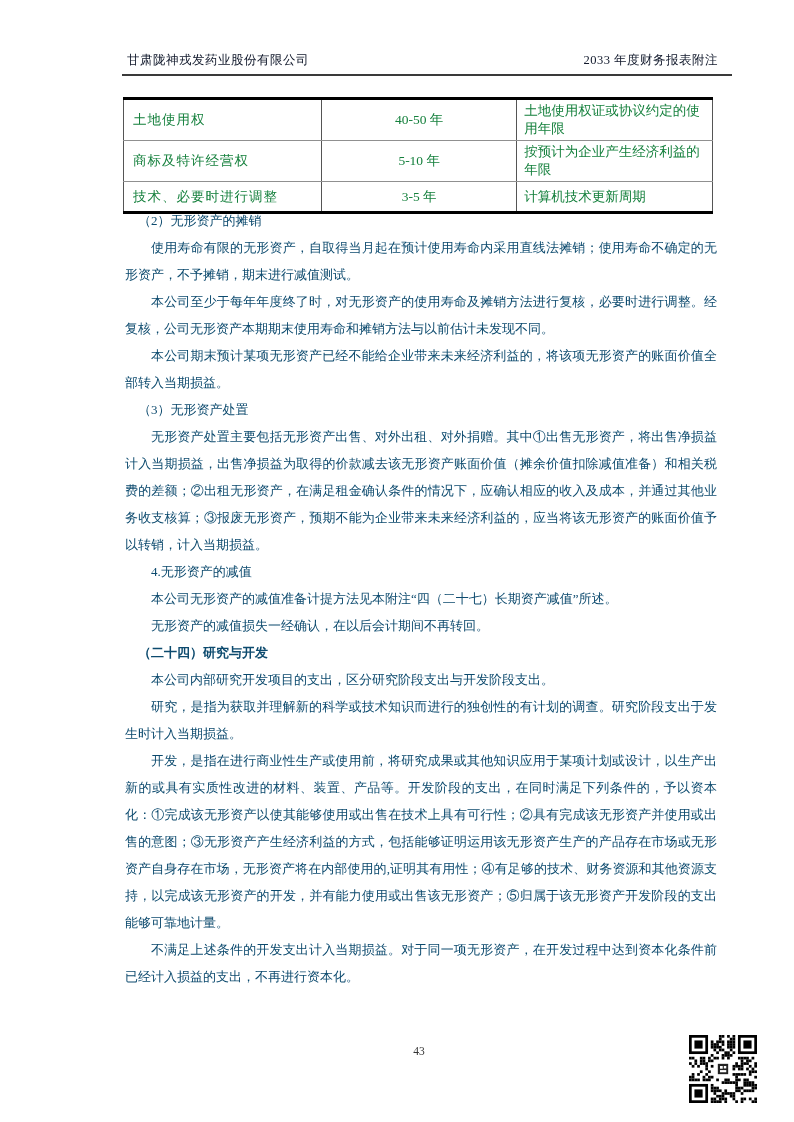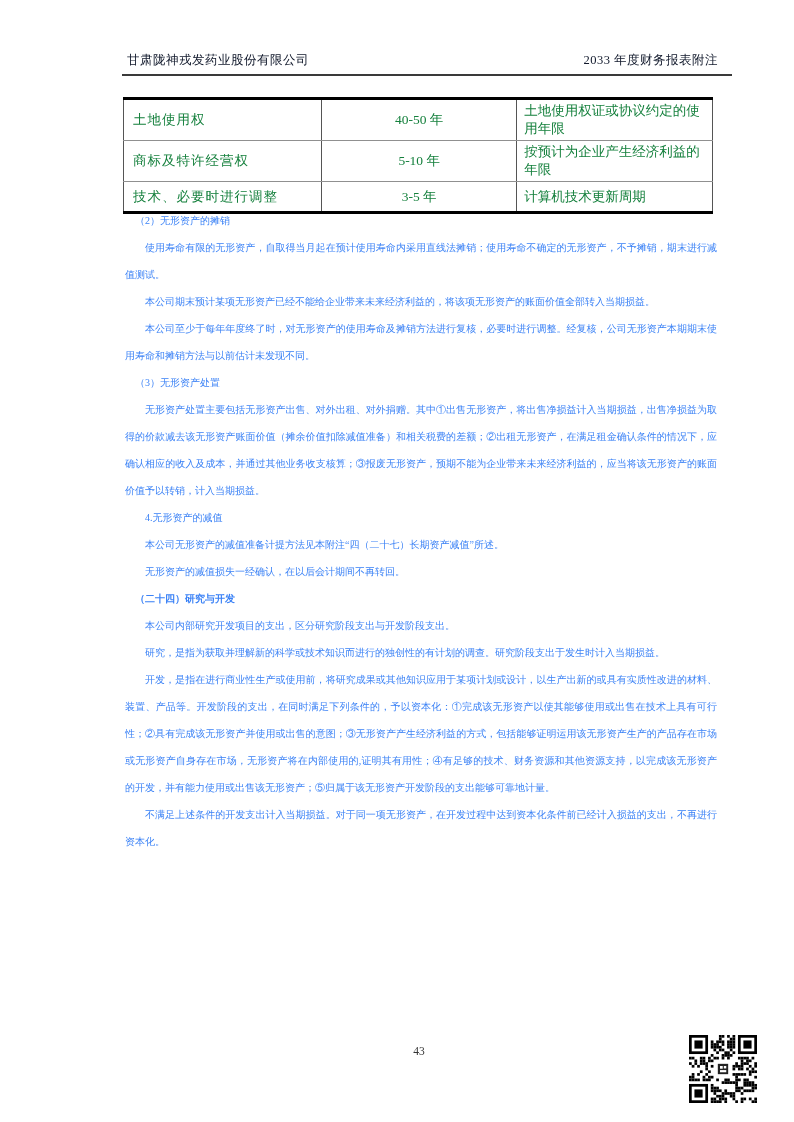--- a/index.html
+++ b/index.html
@@ -58,24 +58,24 @@
   .life-table tr.r1 td { height: 36px; }
   .life-table tr.r2 td { height: 31px; }
   .life-table tr.r3 td { height: 25px; }
 
   
   .doc-body {
     position: absolute;
     left: 125px;
     top: 207px;
     width: 592px;
-    font-size: 10px;
+    font-size: 13px;
     line-height: 27px;
     text-align: justify;
-    color: #3b82f6;
+    color: #0c4a6e;
   }
   .doc-body p { margin: 0; }
   .doc-body p.p    { text-indent: 2em; }
   .doc-body p.num  { text-indent: 2em; }
   .doc-body p.sub  { text-indent: 1em; }
   .doc-body p.heading { text-indent: 1em; font-weight: bold; }
 
   
   .footer {
     position: absolute;
@@ -122,22 +122,22 @@
         <td class="c1">技术、必要时进行调整</td>
         <td class="c2">3-5 年</td>
         <td class="c3">计算机技术更新周期</td>
       </tr>
     </tbody>
   </table>
 
   <div class="doc-body">
     <p class="sub">（2）无形资产的摊销</p>
     <p class="p">使用寿命有限的无形资产，自取得当月起在预计使用寿命内采用直线法摊销；使用寿命不确定的无形资产，不予摊销，期末进行减值测试。</p>
+    <p class="p">本公司至少于每年年度终了时，对无形资产的使用寿命及摊销方法进行复核，必要时进行调整。经复核，公司无形资产本期期末使用寿命和摊销方法与以前估计未发现不同。</p>
     <p class="p">本公司期末预计某项无形资产已经不能给企业带来未来经济利益的，将该项无形资产的账面价值全部转入当期损益。</p>
-    <p class="p">本公司至少于每年年度终了时，对无形资产的使用寿命及摊销方法进行复核，必要时进行调整。经复核，公司无形资产本期期末使用寿命和摊销方法与以前估计未发现不同。</p>
     <p class="sub">（3）无形资产处置</p>
     <p class="p">无形资产处置主要包括无形资产出售、对外出租、对外捐赠。其中①出售无形资产，将出售净损益计入当期损益，出售净损益为取得的价款减去该无形资产账面价值（摊余价值扣除减值准备）和相关税费的差额；②出租无形资产，在满足租金确认条件的情况下，应确认相应的收入及成本，并通过其他业务收支核算；③报废无形资产，预期不能为企业带来未来经济利益的，应当将该无形资产的账面价值予以转销，计入当期损益。</p>
     <p class="num">4.无形资产的减值</p>
     <p class="p">本公司无形资产的减值准备计提方法见本附注“四（二十七）长期资产减值”所述。</p>
     <p class="p">无形资产的减值损失一经确认，在以后会计期间不再转回。</p>
     <p class="heading">（二十四）研究与开发</p>
     <p class="p">本公司内部研究开发项目的支出，区分研究阶段支出与开发阶段支出。</p>
     <p class="p">研究，是指为获取并理解新的科学或技术知识而进行的独创性的有计划的调查。研究阶段支出于发生时计入当期损益。</p>
     <p class="p">开发，是指在进行商业性生产或使用前，将研究成果或其他知识应用于某项计划或设计，以生产出新的或具有实质性改进的材料、装置、产品等。开发阶段的支出，在同时满足下列条件的，予以资本化：①完成该无形资产以使其能够使用或出售在技术上具有可行性；②具有完成该无形资产并使用或出售的意图；③无形资产产生经济利益的方式，包括能够证明运用该无形资产生产的产品存在市场或无形资产自身存在市场，无形资产将在内部使用的,证明其有用性；④有足够的技术、财务资源和其他资源支持，以完成该无形资产的开发，并有能力使用或出售该无形资产；⑤归属于该无形资产开发阶段的支出能够可靠地计量。</p>
     <p class="p">不满足上述条件的开发支出计入当期损益。对于同一项无形资产，在开发过程中达到资本化条件前已经计入损益的支出，不再进行资本化。</p>

